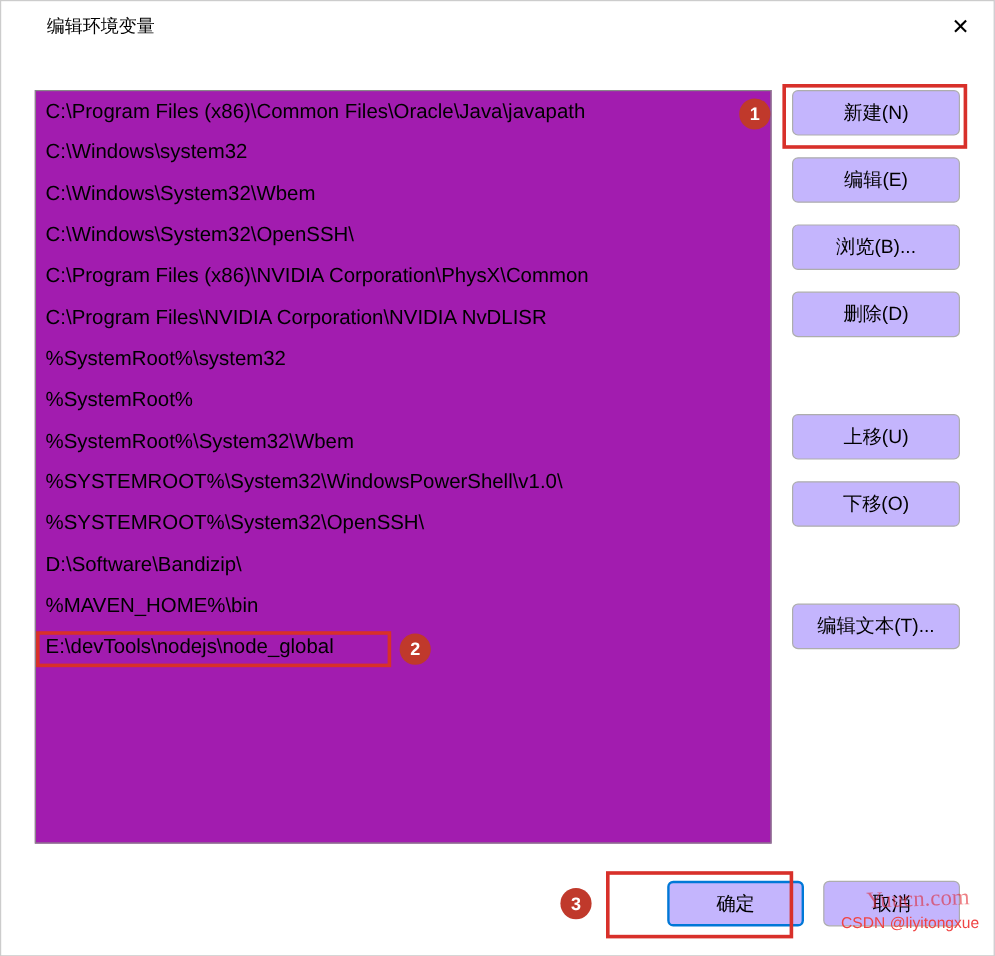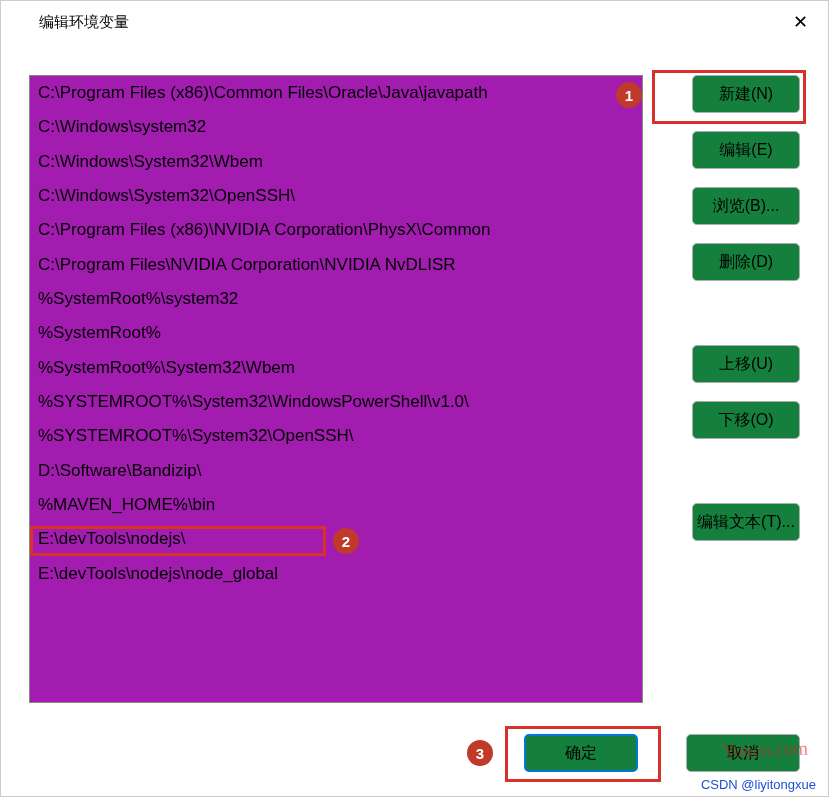--- a/index.html
+++ b/index.html
@@ -59,28 +59,27 @@
   top: 14px;
   width: 140px;
   display: flex;
   flex-direction: column;
   gap: 18px;
 }
 .btn-group-gap { height: 28px; }
 .btn {
   height: 38px;
   border: 1px solid #adadad;
-  background: #15803d;
+  background: #c4b5fd;
   border-radius: 5px;
   font-size: 16px;
   cursor: pointer;
   display: flex;
   align-items: center;
   justify-content: center;
-  margin-left: 32px;
 }
 .footer {
   position: absolute;
   bottom: 24px;
   right: 28px;
   display: flex;
   gap: 16px;
 }
 .footer .btn { width: 114px; }
 .btn.default { border: 2px solid #0078d7; }
@@ -121,22 +120,22 @@
   color: #e01b24;
   opacity: 0.55;
   font-family: "Comic Sans MS", cursive;
   font-size: 19px;
   transform: rotate(-2deg);
   pointer-events: none;
 }
 .wm2 {
   position: absolute;
   right: 12px;
-  bottom: 4px;
-  color: #1d4ed8;
+  bottom: 20px;
+  color: #ef4444;
   font-size: 13px;
   pointer-events: none;
 }
 </style>
 </head>
 <body>
 
 <div class="titlebar">
   <span>编辑环境变量</span>
   <span class="close-icon">✕</span>
@@ -150,21 +149,20 @@
     <div class="list-item">C:\Windows\System32\OpenSSH\</div>
     <div class="list-item">C:\Program Files (x86)\NVIDIA Corporation\PhysX\Common</div>
     <div class="list-item">C:\Program Files\NVIDIA Corporation\NVIDIA NvDLISR</div>
     <div class="list-item">%SystemRoot%\system32</div>
     <div class="list-item">%SystemRoot%</div>
     <div class="list-item">%SystemRoot%\System32\Wbem</div>
     <div class="list-item">%SYSTEMROOT%\System32\WindowsPowerShell\v1.0\</div>
     <div class="list-item">%SYSTEMROOT%\System32\OpenSSH\</div>
     <div class="list-item">D:\Software\Bandizip\</div>
     <div class="list-item">%MAVEN_HOME%\bin</div>
-    <div class="list-item">E:\devTools\nodejs\</div>
     <div class="list-item">E:\devTools\nodejs\node_global</div>
   </div>
 
   <div class="btn-col">
     <button class="btn">新建(N)</button>
     <button class="btn">编辑(E)</button>
     <button class="btn">浏览(B)...</button>
     <button class="btn">删除(D)</button>
     <div class="btn-group-gap"></div>
     <button class="btn">上移(U)</button>

